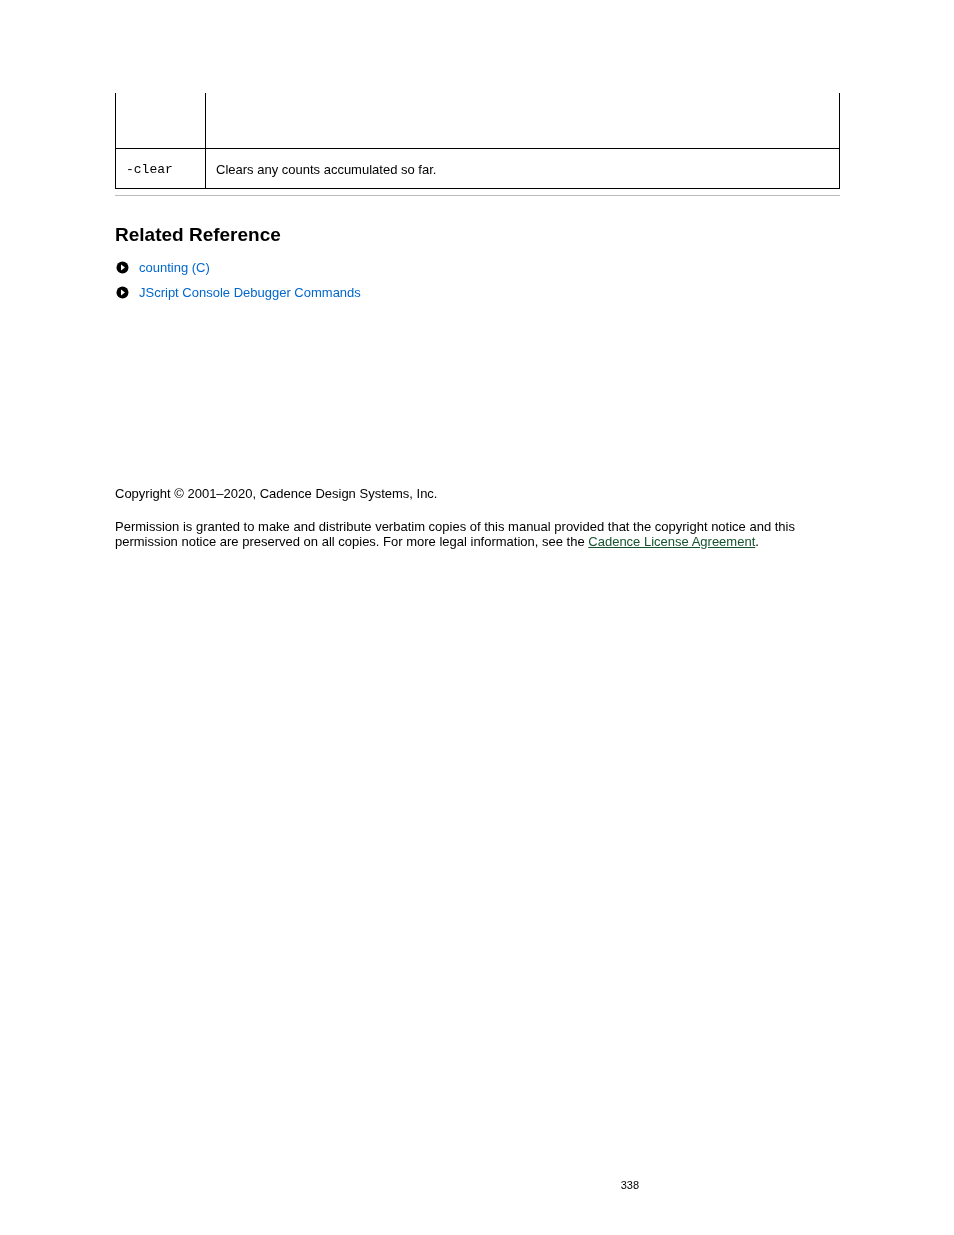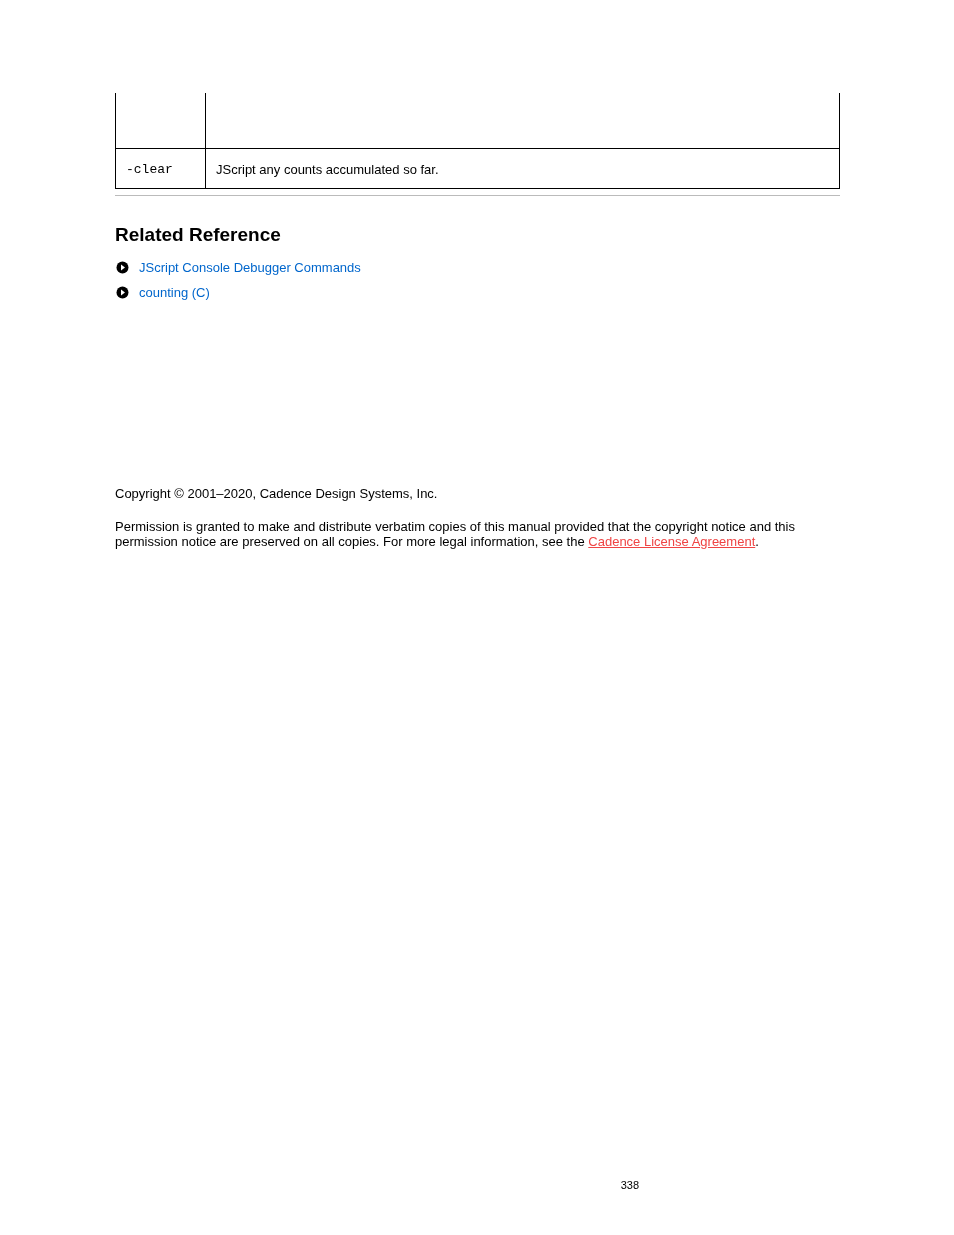--- a/index.html
+++ b/index.html
@@ -17,62 +17,62 @@
   .related { margin-top: 28px; }
   .related h4 { font-size: 19px; font-weight: 700; margin-bottom: 14px; }
   .linklist { list-style: none; }
   .linklist li { display: flex; align-items: center; font-size: 13px; margin-bottom: 10px; }
   .linklist li .arrow { width: 14px; height: 14px; margin-right: 10px; display: inline-flex; align-items: center; justify-content: center; }
   .linklist li .arrow svg { display: block; }
   .linklist a { color: #0066cc; text-decoration: none; }
   .footer { position: absolute; left: 115px; width: 725px; top: 486px; font-size: 13px; }
   .footer .copy { margin-bottom: 18px; }
   .footer .perm { }
-  .footer a { color: #ef4444; text-decoration: underline; text-align: right; }
+  .footer a { color: #14532d; text-decoration: underline; text-align: right; }
   .pagenum { position: absolute; right: 115px; bottom: 44px; font-size: 11px; }
 </style>
 </head>
 <body>
 
 <div class="page">
   <div class="content">
     <table class="options">
       <tbody id="tbody">
           <tr>
             <td></td>
             <td></td>
           </tr>
           <tr>
             <td>-clear</td>
-            <td>JScript any counts accumulated so far.</td>
+            <td>Clears any counts accumulated so far.</td>
           </tr>
         </tbody>
     </table>
     <hr class="rule">
 
     <div class="related">
       <h4>Related Reference</h4>
       <ul class="linklist" id="linklist">
           <li>
             <span class="arrow">
               <svg width="13" height="13" viewBox="0 0 13 13">
                 <circle cx="6.5" cy="6.5" r="6" fill="#000"></circle>
                 <path d="M5 3.5 L9 6.5 L5 9.5 Z" fill="#fff"></path>
               </svg>
             </span>
-            <a href="#">JScript Console Debugger Commands</a>
+            <a href="#">counting (C)</a>
           </li>
           <li>
             <span class="arrow">
               <svg width="13" height="13" viewBox="0 0 13 13">
                 <circle cx="6.5" cy="6.5" r="6" fill="#000"></circle>
                 <path d="M5 3.5 L9 6.5 L5 9.5 Z" fill="#fff"></path>
               </svg>
             </span>
-            <a href="#">counting (C)</a>
+            <a href="#">JScript Console Debugger Commands</a>
           </li>
         </ul>
     </div>
   </div>
 
   <div class="footer">
     <div class="copy">Copyright © 2001–2020, Cadence Design Systems, Inc.</div>
     <div class="perm">
       <span>Permission is granted to make and distribute verbatim copies of this manual provided that the copyright notice and this permission notice are preserved on all copies. For more legal information, see the </span><a href="#">Cadence License Agreement</a><span>.</span>
     </div>

